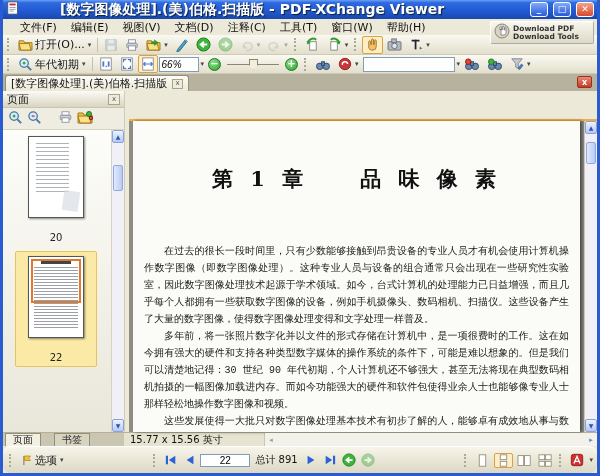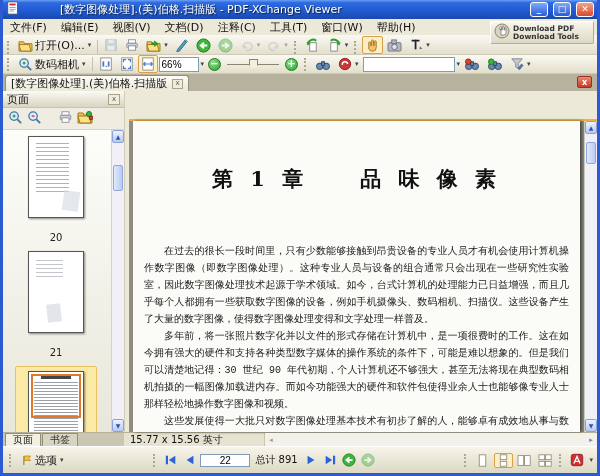--- a/index.html
+++ b/index.html
@@ -4,50 +4,50 @@
 <style>
   * { margin:0; padding:0; box-sizing:border-box; }
   html,body { width:600px; height:476px; }
   body { font-family:"DejaVu Sans","Liberation Sans",sans-serif; font-size:11px; color:#111; }
   .app { width:600px; height:476px; display:flex; flex-direction:column; position:relative;
          background:#ece9d8; border:3px solid #2b5bd0; border-top:none; }
 
   
   .titlebar { height:19px; flex:0 0 19px; display:flex; align-items:center; gap:4px; padding:0 3px;
               background:linear-gradient(180deg,#6aa0f4 0%,#2f6ae0 14%,#215ad2 55%,#1949b0 100%); }
-  .titlebar .ttext { flex:1; color:#fff; font-weight:normal; font-size:11px; text-shadow:1px 1px 1px #123; white-space:nowrap; overflow:hidden;padding-left:36px; }
+  .titlebar .ttext { flex:1; color:#fff; font-weight:bold; font-size:14px; text-shadow:1px 1px 1px #123; white-space:nowrap; overflow:hidden;padding-left:36px; }
   .winbtn { width:18px; height:15px; margin-left:1px; border-radius:3px; border:1px solid #fff;
             display:flex; align-items:center; justify-content:center; color:#fff; font-size:9px; font-weight:bold; line-height:1; }
   .winbtn.minmax { background:linear-gradient(180deg,#7fabf8,#2a5ad8); }
   .winbtn.close { background:linear-gradient(180deg,#f2a28a,#d84a2a); }
 
   
-  .menubar { height:16px; flex:0 0 16px; display:flex; align-items:center; background:#ece9d8; }
+  .menubar { height:16px; flex:0 0 16px; display:flex; align-items:center; padding-left:10px; background:#ece9d8; }
   .menuitem { padding:1px 7px; cursor:default; }
   .dlbtn { position:absolute; top:21px; right:3px; width:104px; height:23px; z-index:5;
            background:linear-gradient(180deg,#f8f6ee,#ddd9c6); border:1px outset #fff; border-radius:2px;
            display:flex; align-items:center; gap:3px; padding:0 3px; }
   .dlbtn .dltxt { font-size:7.5px; line-height:8px; font-weight:bold; color:#333; }
 
   
   .toolbar { display:flex; align-items:center; gap:1px; padding:0 2px;
              background:linear-gradient(180deg,#faf9f2,#e3dfcc); border-bottom:1px solid #cfcbb6; }
-  .tb1 { height:20px; flex:0 0 20px;align-items:flex-end; }
+  .tb1 { height:20px; flex:0 0 20px; }
   .tb2 { height:19px; flex:0 0 19px; }
   .grip { width:5px; height:13px; margin:0 2px; border-left:2px dotted #aeaa8e; }
   .sep { width:1px; height:14px; background:#c4c0aa; margin:0 2px; }
   .tbtn { height:18px; display:flex; align-items:center; gap:2px; padding:0 2px;
           border:1px solid transparent; border-radius:2px; white-space:nowrap; }
   .tbtn.sel { background:#fdeec6; border-color:#d8a048; }
   .dd { font-size:7px; color:#444; margin-left:1px; }
   .dis { opacity:.42; }
   .circ { width:13px; height:13px; border-radius:50%; color:#fff; font-size:10px; font-weight:bold;
           display:flex; align-items:center; justify-content:center; line-height:1;
           background:radial-gradient(circle at 35% 30%, #8fe08f, #2ca02c); border:1px solid #1c7a1c; }
-  .zoominput { width:40px; height:15px; font-size:10px; padding:0 2px; border:1px solid #7f9db9; background:#fff; }
+  .zoominput { width:40px; height:15px; font-size:10px; padding:0 2px; border:1px solid #7f9db9; background:#fff;font-style:italic; }
   .searchinput { width:92px; height:15px; font-size:10px; padding:0 2px; border:1px solid #7f9db9; background:#fff; }
   .slider { width:52px; height:13px; position:relative; margin:0 2px; }
   .slider .track { position:absolute; left:0; right:0; top:6px; height:1px; background:#8a8670; }
   .slider .thumb { position:absolute; left:22px; top:1px; width:9px; height:11px; background:#f2efdd;
                    border:1px solid #8a8670; clip-path:polygon(0 0,100% 0,100% 60%,50% 100%,0 60%); }
 
   
   .tabbar { height:17px; flex:0 0 17px; background:#b6b29e; display:flex; align-items:flex-end; padding-left:2px; position:relative; }
   .tab { height:16px; display:flex; align-items:center; gap:5px; padding:0 5px;
          background:linear-gradient(#fdfcf6,#ece9d8); border:1px solid #948f77; border-bottom:none; border-radius:3px 3px 0 0; }
@@ -104,32 +104,32 @@
   .para { font-family:Liberation Mono, monospace; font-size:10px; line-height:17px;
           text-align:justify; text-indent:2em; color:#1a1a1a; }
   .vscroll { position:absolute; right:0; top:0; bottom:0; width:13px; background:#f1f0f6; border-left:1px solid #c9c7bc;
              display:flex; flex-direction:column; }
 
   
   .bottomstrip { height:14px; flex:0 0 14px; display:flex; background:#cac6b2; border-top:1px solid #b4b09a; }
   .sbfoot { width:121px; flex:0 0 121px; display:flex; gap:1px; padding-left:2px; align-items:stretch; }
   .ftab { padding:0 7px; font-size:10px; display:flex; align-items:center; border:1px solid #948f77; border-bottom:none; }
   .ftab.active { background:#f2f0e3; }
-  .ftab.inactive { background:#d8d4c2; color:#333; }
+  .ftab.inactive { background:#d8d4c2; color:#333;margin-left:12px; }
   .sizelabel { width:141px; flex:0 0 141px; display:flex; align-items:center; padding-left:6px; font-size:10px;
                background:#e6e3d1; border-right:1px solid #c8c4ae; white-space:nowrap; }
   .hscroll { flex:1; position:relative; background:#f3f2ea; }
   .harrow { position:absolute; top:1px; width:12px; height:12px; display:flex; align-items:center; justify-content:center;
             font-size:7px; color:#9a9a90; }
   .harrow.left { left:0; }
   .harrow.right { right:0; color:#6a82c0; }
 
   
   .statusbar { height:28px; flex:0 0 16px; display:flex; align-items:center; gap:2px; padding:4px 4px;
-               background:linear-gradient(#f7f5eb,#dcd8c4); border-top:1px solid #fff; }
+               background:linear-gradient(#f7f5eb,#dcd8c4); border-top:1px solid #fff;border-radius:8px; }
   .sp { flex:1; }
   .navbtn { width:17px; height:14px; display:flex; align-items:center; justify-content:center; border:1px solid transparent; border-radius:2px; }
   .pageinput { width:50px; height:13px; font-size:10px; text-align:center; border:1px solid #7f9db9; background:#fff; }
   .totallbl { font-size:10px; padding:0 3px; white-space:nowrap; }
   .lbtn { width:19px; height:15px; display:flex; align-items:center; justify-content:center; border:1px solid transparent; border-radius:2px; }
   .lbtn.sel { background:#fdeec6; border-color:#d8a048; }
 </style>
 </head>
 <body>
 
@@ -280,21 +280,21 @@
 
   <div class="toolbar tb2">
     <span class="grip"></span>
     <span class="tbtn">
       <svg width="15" height="15" viewBox="0 0 16 16">
           <circle cx="6.5" cy="6.5" r="4.5" fill="#d9edf9" stroke="#4878a8" stroke-width="1.4"></circle>
           <rect x="5" y="5.8" width="3" height="1.4" fill="#2ca02c"></rect>
           <rect x="5.8" y="5" width="1.4" height="3" fill="#2ca02c"></rect>
           <line x1="10" y1="10" x2="14" y2="14" stroke="#4878a8" stroke-width="2"></line>
         </svg>
-      <span>数码相机</span>
+      <span>年代初期</span>
         <span class="dd">▾</span>
     </span>
     <span class="sep"></span>
     <span class="tbtn">
       <svg width="14" height="14" viewBox="0 0 16 16">
           <rect x="2" y="1" width="12" height="14" fill="#fff" stroke="#888"></rect>
           <rect x="4" y="5" width="2" height="6" fill="#4878c8"></rect>
           <rect x="7.5" y="10" width="1.5" height="1.5" fill="#4878c8"></rect>
           <rect x="10" y="5" width="2" height="6" fill="#4878c8"></rect>
         </svg>
@@ -415,27 +415,20 @@
       </div>
       <div class="sbthumbs">
         <div class="thumbcol">
           <div class="thumbwrap">
             <div class="tpage">
               <div class="toclines"></div>
                 <div class="stamp"></div>
             </div>
             <span class="tlabel">20</span>
           </div>
-          <div class="thumbwrap">
-            <div class="tpage">
-              <div class="p21lines"></div>
-                <div class="p21stamp"></div>
-            </div>
-            <span class="tlabel">21</span>
-          </div>
           <div class="selwrap">
             <div class="thumbwrap" style="margin-bottom:0">
               <div class="tpage">
                 <div class="p22title"></div>
                   <div class="p22lines"></div>
                 <div class="viewrect"></div>
               </div>
               <span class="tlabel">22</span>
             </div>
           </div>

